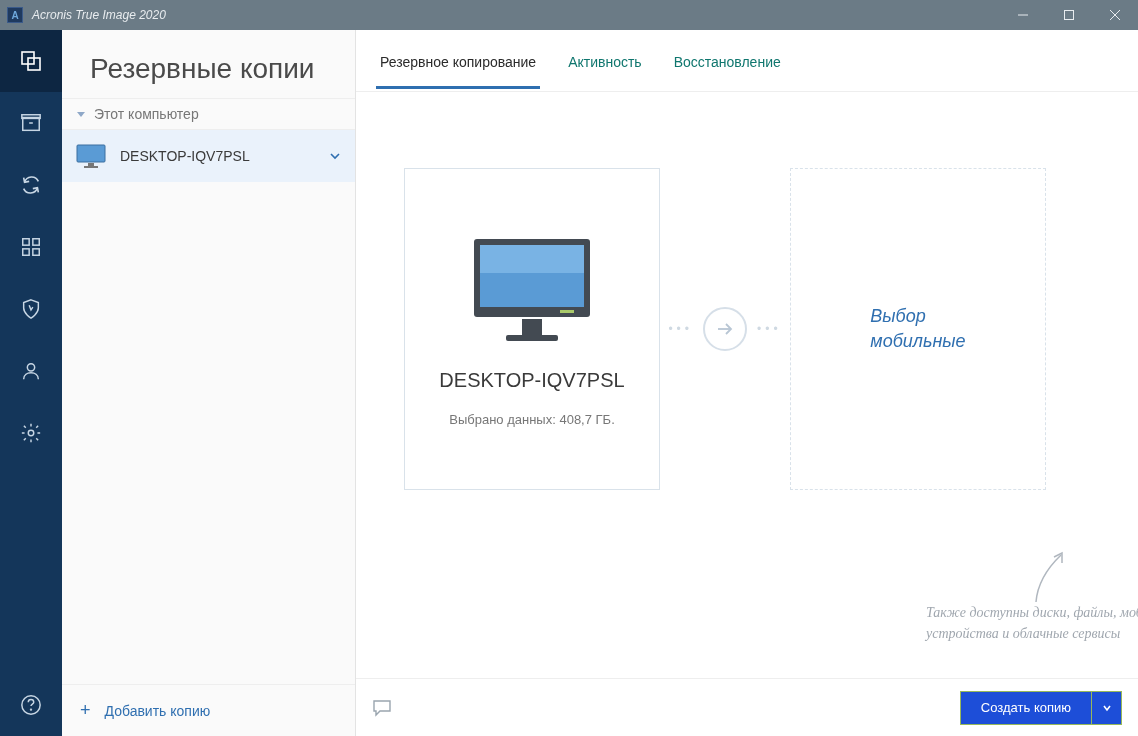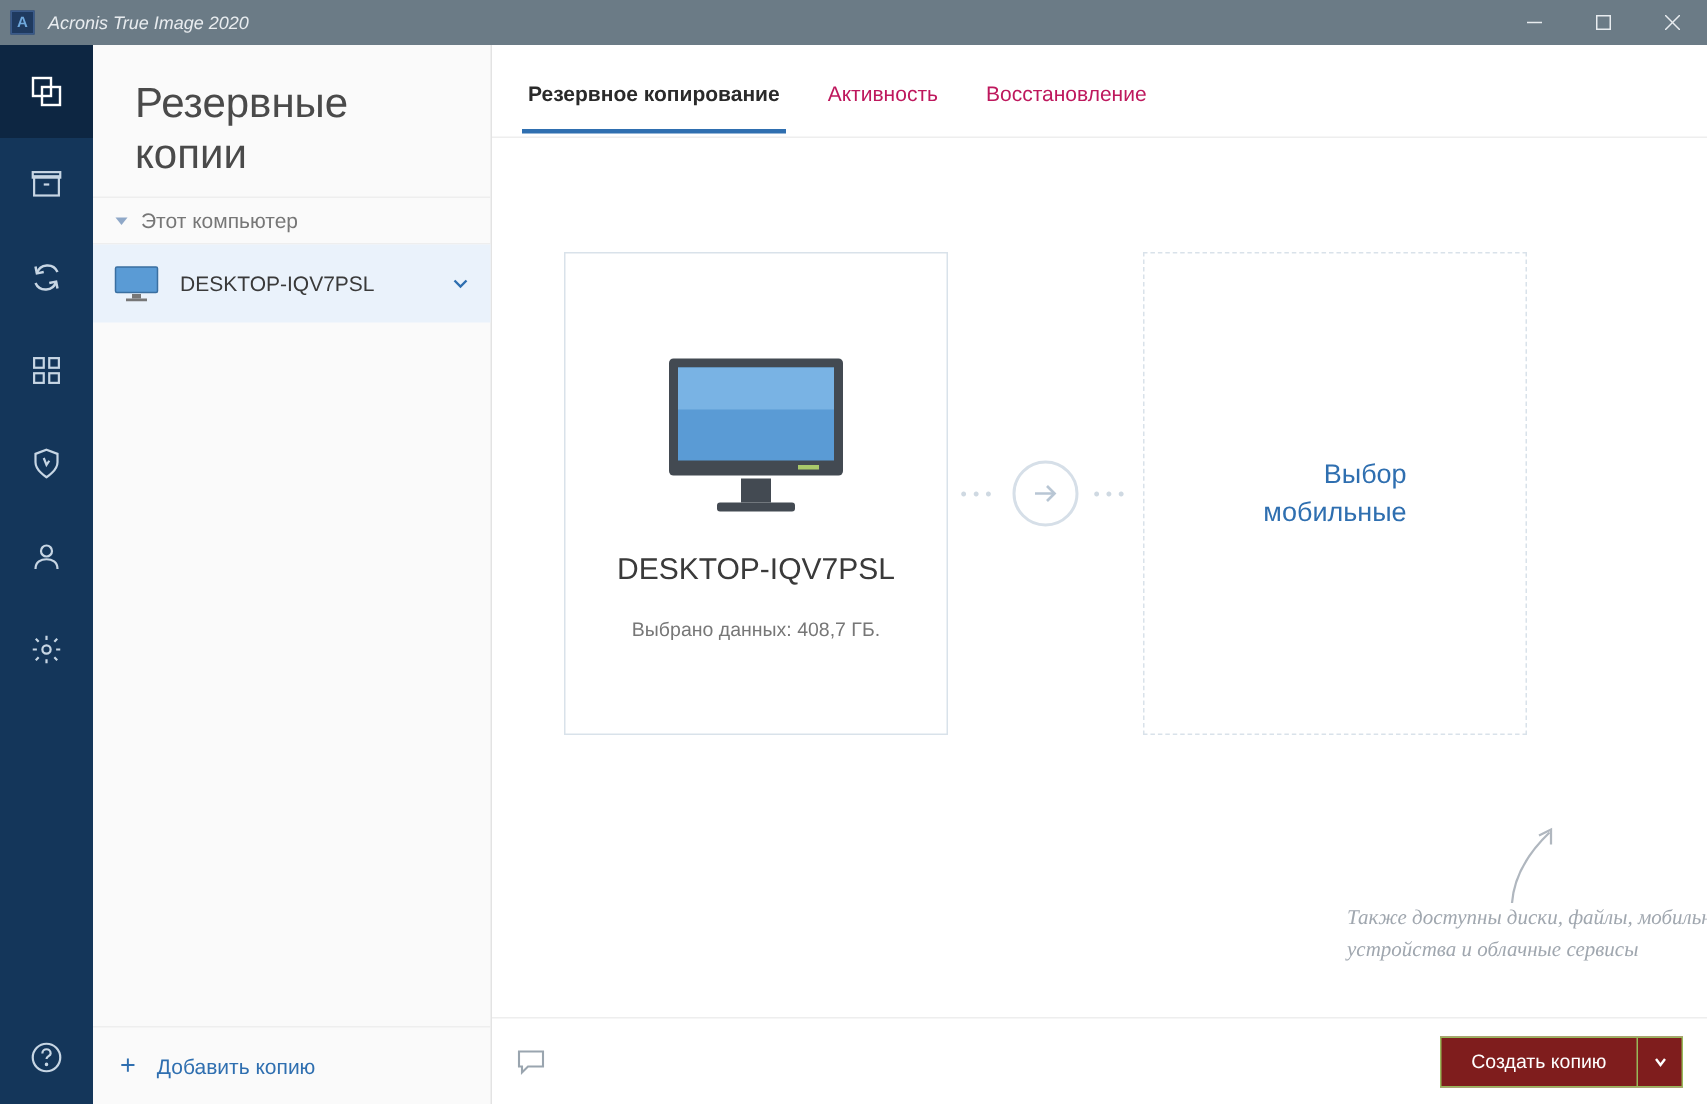--- a/index.html
+++ b/index.html
@@ -12,59 +12,59 @@
 .titlebar .win-controls { display: flex; }
 .titlebar .win-btn { width: 46px; height: 30px; display: flex; align-items: center; justify-content: center; color: #e8ecef; cursor: pointer; }
 
 .body-row { display: flex; height: 706px; }
 
 .nav-rail { width: 62px; background: #14365a; display: flex; flex-direction: column; align-items: center; padding-top: 0; }
 .nav-item { width: 62px; height: 62px; display: flex; align-items: center; justify-content: center; color: #c7d6e4; cursor: pointer; }
 .nav-item.active { background: #0d2642; color: #fff; }
 .nav-rail-spacer { flex: 1; }
 
-.sidebar { width: 266px; background: #fafafa; border-right: 1px solid #e3e3e3; display: flex; flex-direction: column; }
+.sidebar { width: 294px; background: #fafafa; border-right: 1px solid #e3e3e3; display: flex; flex-direction: column; }
 .sidebar-header { padding: 22px 22px 12px 28px; }
 .sidebar-header h1 { font-size: 28px; font-weight: 400; color: #4a4a4a; line-height: 1.2; }
 .section-row { height: 32px; display: flex; align-items: center; padding: 0 14px; color: #777; font-size: 14px; border-top: 1px solid #eee; border-bottom: 1px solid #eee; cursor: pointer; }
 .section-caret { margin-right: 8px; color: #8fa8c8; }
 .backup-item { height: 52px; background: #eaf2fb; display: flex; align-items: center; padding: 0 14px; cursor: pointer; }
 .backup-item .monitor-sm { margin-right: 14px; }
 .backup-item .name { flex: 1; color: #3a3a3a; font-size: 14px; }
 .backup-item .chev { color: #2f6fb0; }
 
 .sidebar-footer { margin-top: auto; height: 52px; display: flex; align-items: center; padding: 0 18px; border-top: 1px solid #eee; cursor: pointer; }
 .sidebar-footer .plus { color: #2f6fb0; font-size: 18px; margin-right: 14px; }
 .sidebar-footer .txt { color: #2f6fb0; font-size: 14px; text-align: right; }
 
 .main { flex: 1; display: flex; flex-direction: column; background: #fff; }
 .tabs { height: 62px; display: flex; align-items: center; padding: 0 20px; border-bottom: 1px solid #eee; gap: 24px; }
-.tab { font-size: 14px; color: #be185d; padding: 20px 4px 18px; cursor: pointer; position: relative; }
-.tab.active { color: #2a2a2a; font-weight: 700; }
+.tab { font-size: 14px; color: #0f766e; padding: 20px 4px 18px; cursor: pointer; position: relative; }
+.tab.active { color: #2a2a2a; font-weight: 400; }
 .tab.active::after { content: ""; position: absolute; left: 0; right: 0; bottom: -1px; height: 3px; background: #2f6fb0; }
 
 .content { flex: 1; position: relative; padding: 40px 28px 0 48px; }
 .cards-row { display: flex; align-items: center; gap: 0; margin-top: 36px; }
 .card { width: 256px; height: 322px; border: 1px solid #d9e2ea; display: flex; flex-direction: column; align-items: center; justify-content: center; cursor: pointer; }
 .card.dashed { border-style: dashed; }
 .card .card-title { font-size: 20px; color: #3a3a3a; margin-top: 18px; }
 .card .card-sub { font-size: 13px; color: #777; margin-top: 20px; }
-.card .dest-text { color: #2f6fb0; font-size: 18px; text-align: right; line-height: 1.4; }
+.card .dest-text { color: #2f6fb0; font-size: 18px; text-align: left; line-height: 1.4; font-style: italic; }
 
 .arrow-connector { width: 130px; display: flex; align-items: center; justify-content: center; gap: 10px; }
 .dots { color: #cfd9e2; font-size: 12px; letter-spacing: 4px; }
 .arrow-circle { width: 44px; height: 44px; border: 2px solid #d6dfe8; border-radius: 50%; display: flex; align-items: center; justify-content: center; color: #b8c6d4; }
 
 .hint-arrow { position: absolute; left: 670px; top: 455px; color: #b0b7bf; }
 .hint-text { position: absolute; left: 570px; top: 510px; width: 280px; color: #a0a7af; font-style: italic; font-family: "Comic Sans MS", cursive; font-size: 14px; line-height: 1.5; }
 
 .bottom-bar { height: 58px; border-top: 1px solid #eee; display: flex; align-items: center; padding: 0 16px; }
 .comment-icon { color: #9aa5af; cursor: pointer; }
 .bottom-spacer { flex: 1; }
-.create-btn { height: 34px; background: #7f1d1d; border: 1px solid #97b85a; color: #fff; display: flex; align-items: center; cursor: pointer; }
+.create-btn { height: 34px; background: #1d4ed8; border: 1px solid #97b85a; color: #fff; display: flex; align-items: center; cursor: pointer; }
 .create-btn .lbl { padding: 0 20px; font-size: 13px; }
 .create-btn .dd { width: 30px; height: 100%; border-left: 1px solid #97b85a; display: flex; align-items: center; justify-content: center; }
 
 svg { display: block; }
 </style>
 </head>
 <body>
 
 <div class="titlebar">
   <div class="app-icon">

